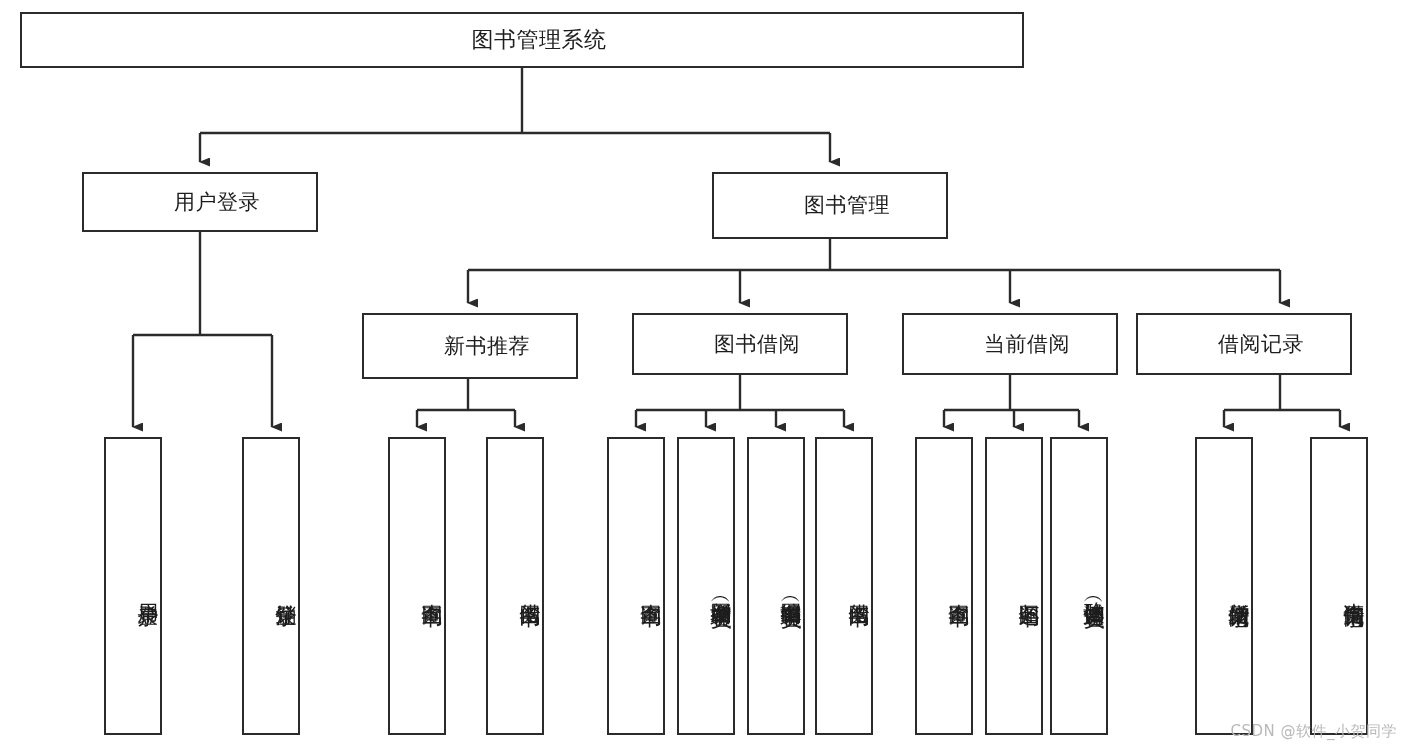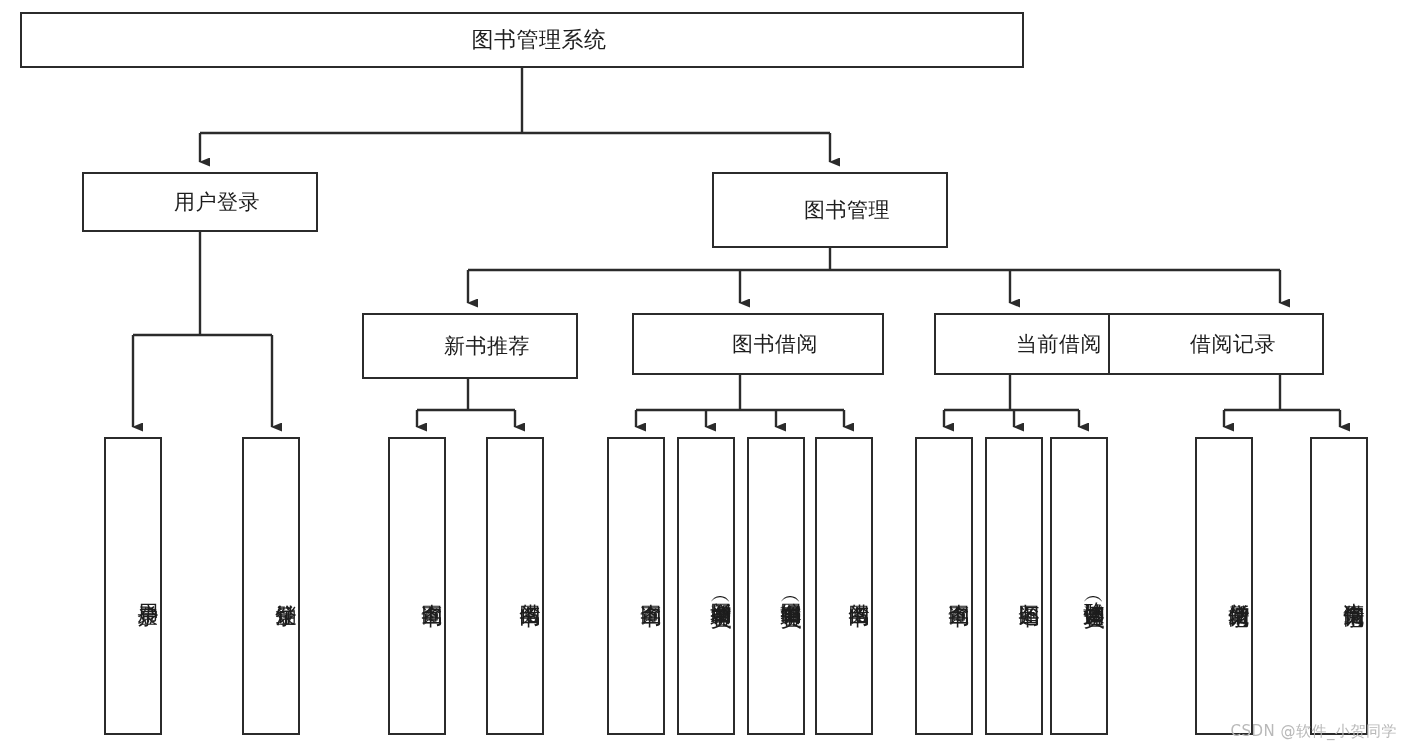--- a/index.html
+++ b/index.html
@@ -129,34 +129,34 @@
     </g>
   </svg>
 
   <div class="node horiz root" style="left: 20px; top: 12px; width: 1004px; height: 56px;">
       <span>图书管理系统</span>
     </div>
 
   <div class="node horiz" style="left: 82px; top: 172px; width: 236px; height: 60px;">
       <span>用户登录</span>
     </div>
-  <div class="node horiz" style="left: 712px; top: 172px; width: 236px; height: 76px;">
+  <div class="node horiz" style="left: 712px; top: 172px; width: 236px; height: 67px;">
       <span>图书管理</span>
     </div>
 
   <div class="node horiz" style="left: 362px; top: 313px; width: 216px; height: 66px;">
       <span>新书推荐</span>
     </div>
-  <div class="node horiz" style="left: 632px; top: 313px; width: 252px; height: 62px;">
+  <div class="node horiz" style="left: 632px; top: 313px; width: 216px; height: 62px;">
       <span>图书借阅</span>
     </div>
-  <div class="node horiz" style="left: 902px; top: 313px; width: 216px; height: 62px; margin-left: 32px;">
+  <div class="node horiz" style="left: 902px; top: 313px; width: 216px; height: 62px;">
       <span>当前借阅</span>
     </div>
-  <div class="node horiz" style="left: 1108px; top: 313px; width: 216px; height: 62px;">
+  <div class="node horiz" style="left: 1136px; top: 313px; width: 216px; height: 62px;">
       <span>借阅记录</span>
     </div>
 
   <div class="node vert" style="left: 104px; top: 437px; width: 58px; height: 298px;">
       <span class="vlabel">用户登录</span>
     </div>
   <div class="node vert" style="left: 242px; top: 437px; width: 58px; height: 298px;">
       <span class="vlabel">注销登录</span>
     </div>
   <div class="node vert" style="left: 388px; top: 437px; width: 58px; height: 298px;">

